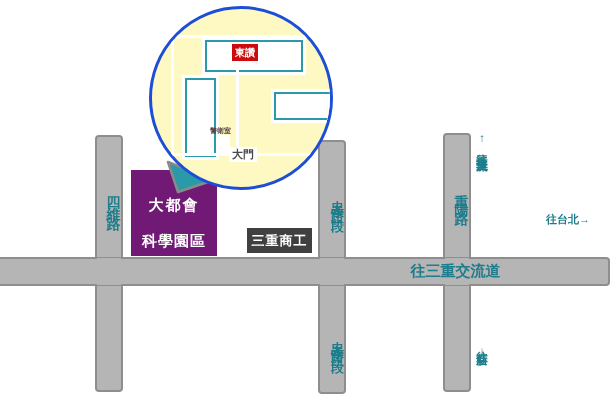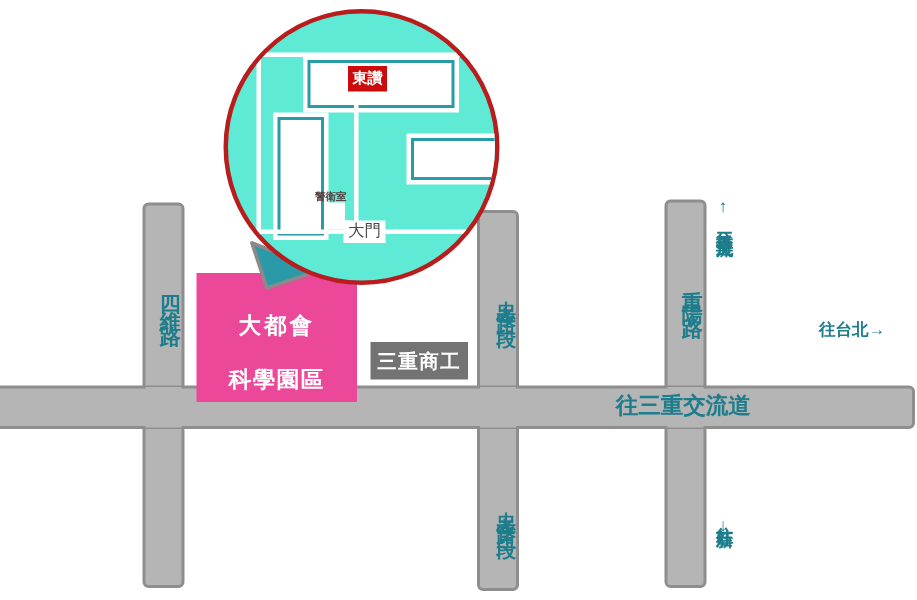--- a/index.html
+++ b/index.html
@@ -12,39 +12,39 @@
   .road-h{z-index:2;border-radius:4px;}
   .patch{position:absolute;background:#b5b5b5;z-index:3;}
 
   
   .vlabel{position:absolute;z-index:4;width:28px;writing-mode:vertical-rl;text-orientation:upright;
           color:#1d7d8c;font-weight:bold;text-align:center;display:flex;justify-content:center;}
   .hlabel{position:absolute;z-index:4;color:#1d7d8c;font-weight:bold;text-align:center;}
   .dirlabel{position:absolute;z-index:4;color:#1d7d8c;font-weight:bold;writing-mode:vertical-rl;text-orientation:upright;}
 
   
-  .school{position:absolute;left:247px;top:228px;width:65px;height:25px;background:#737373;
+  .school{position:absolute;left:247px;top:228px;width:65px;height:25px;background:#404040;
           color:#ffffff;font-size:13px;font-weight:bold;letter-spacing:1px;display:flex;
           align-items:center;justify-content:center;z-index:4;}
-  .park{position:absolute;left:131px;top:182px;width:107px;height:86px;background:#ec4899;
+  .park{position:absolute;left:131px;top:170px;width:86px;height:86px;background:#701a75;
         color:#ffffff;text-align:center;z-index:5;padding-top:0;box-sizing:border-box;}
   .park .l1{margin-top:26px;font-size:15px;font-weight:bold;letter-spacing:2px;}
   .park .l2{margin-top:17px;font-size:15px;font-weight:bold;letter-spacing:1px;}
 
   
   .tail{position:absolute;left:160px;top:148px;z-index:6;}
   .inset{position:absolute;left:149px;top:6px;width:178px;height:178px;border-radius:50%;
-         background:#5eead4;border:3px solid #b91c1c;overflow:hidden;z-index:7;box-sizing:content-box;}
+         background:#fef9c3;border:3px solid #1d4ed8;overflow:hidden;z-index:7;box-sizing:content-box;}
   .wline{position:absolute;background:#ffffff;}
   .wbox{position:absolute;background:#ffffff;border:2px solid #2a99a8;box-shadow:0 0 0 3px #ffffff;box-sizing:border-box;}
   .badge{position:absolute;left:80px;top:35px;background:#cc0c0c;color:#fff;font-size:10px;
          font-weight:bold;line-height:17px;padding:0 3px;}
   .guard-label{position:absolute;left:58px;top:117px;font-size:7px;color:#55403f;font-weight:bold;}
   .gate{position:absolute;left:77px;top:138px;background:#ffffff;color:#4a4a4a;font-size:11px;
-        font-weight:normal;line-height:15px;padding:0 3px;}
+        font-weight:bold;line-height:15px;padding:0 3px;}
   .caption{position:absolute;left:70px;top:153px;color:#3f3f3f;font-size:12px;font-weight:bold;
            letter-spacing:1px;text-shadow:1px 1px 1px rgba(255,255,255,.85),-1px -1px 1px rgba(255,255,255,.6);}
 </style>
 </head>
 <body>
 
 <div class="map">
 
   <div class="road road-v" style="left:95px;top:135px;width:28px;height:257px;"></div>
   <div class="road road-v" style="left:318px;top:140px;width:28px;height:254px;"></div>

